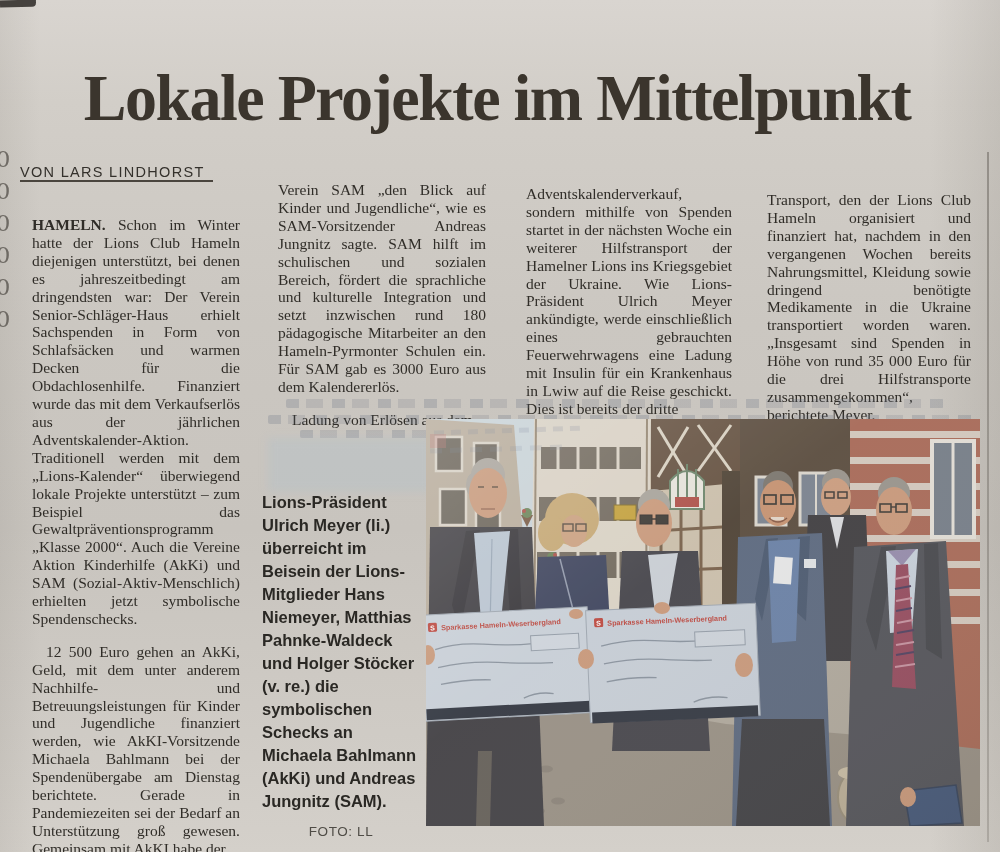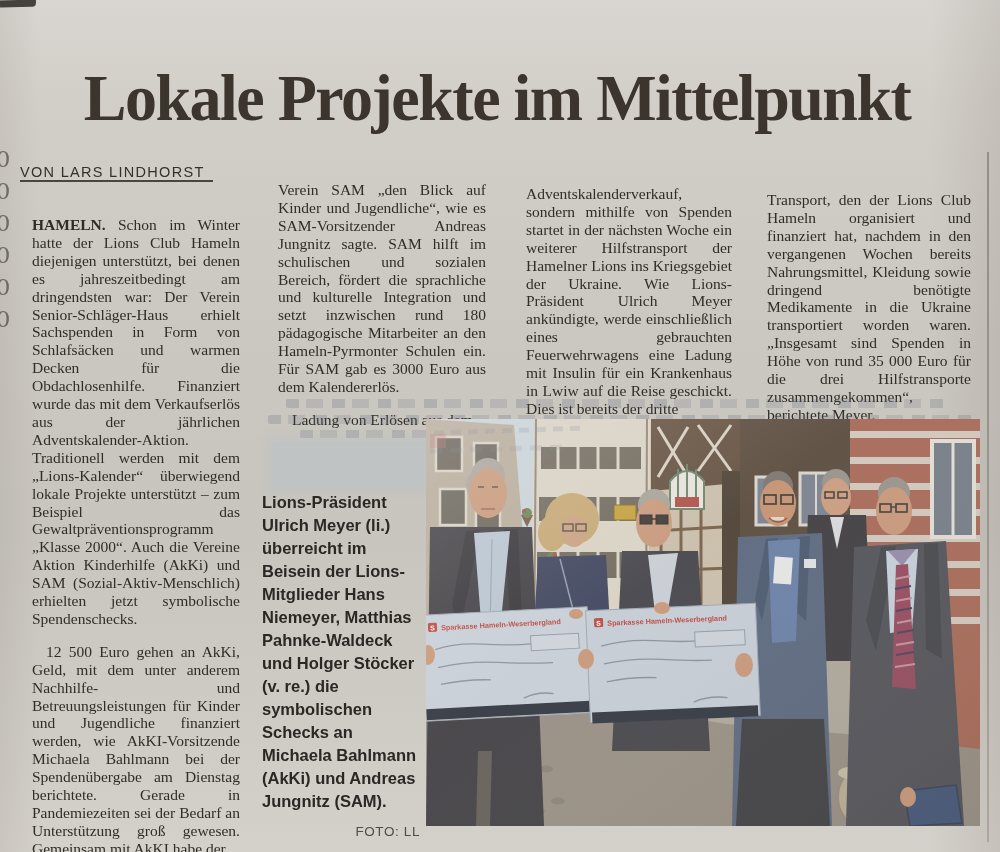--- a/index.html
+++ b/index.html
@@ -35,21 +35,21 @@
   .bodycol p.indent{text-indent:14px;}
   .dateline{font-weight:700;}
   .col1{left:17px;top:201px;width:238px;}
   .col2{left:263px;top:166px;width:238px;}
   .col3{left:511px;top:170px;width:236px;}
   .col4{left:752px;top:176px;width:234px;}
   .caption{
     position:absolute;left:262px;top:491px;width:158px;
     font-family:"Liberation Sans",sans-serif;font-weight:700;font-size:16.5px;line-height:23px;color:#2a2824;hyphens:auto;
   }
-  .credit{margin-top:7px;text-align:right;font-weight:400;font-size:13.5px;letter-spacing:.6px;color:#4f4c46;}
+  .credit{margin-top:7px;text-align:center;font-weight:400;font-size:13.5px;letter-spacing:.6px;color:#4f4c46;}
   .photo{position:absolute;left:426px;top:419px;width:554px;height:407px;overflow:hidden;background:#aaa296;}
   .photo svg{display:block;}
   .ghost{position:absolute;border-radius:2px;filter:blur(.7px);
     background:repeating-linear-gradient(90deg, rgba(98,108,126,.24) 0 13px, rgba(98,108,126,0) 13px 20px, rgba(98,108,126,.17) 20px 37px, rgba(98,108,126,0) 37px 46px);}
   .ghost1{left:286px;top:399px;width:658px;height:9px;}
   .ghost2{left:268px;top:415px;width:710px;height:9px;}
   .ghost3{left:300px;top:430px;width:556px;height:8px;}
   .tint{position:absolute;left:268px;top:438px;width:164px;height:54px;background:rgba(172,192,206,.30);filter:blur(4px);}
 </style>
 </head>

